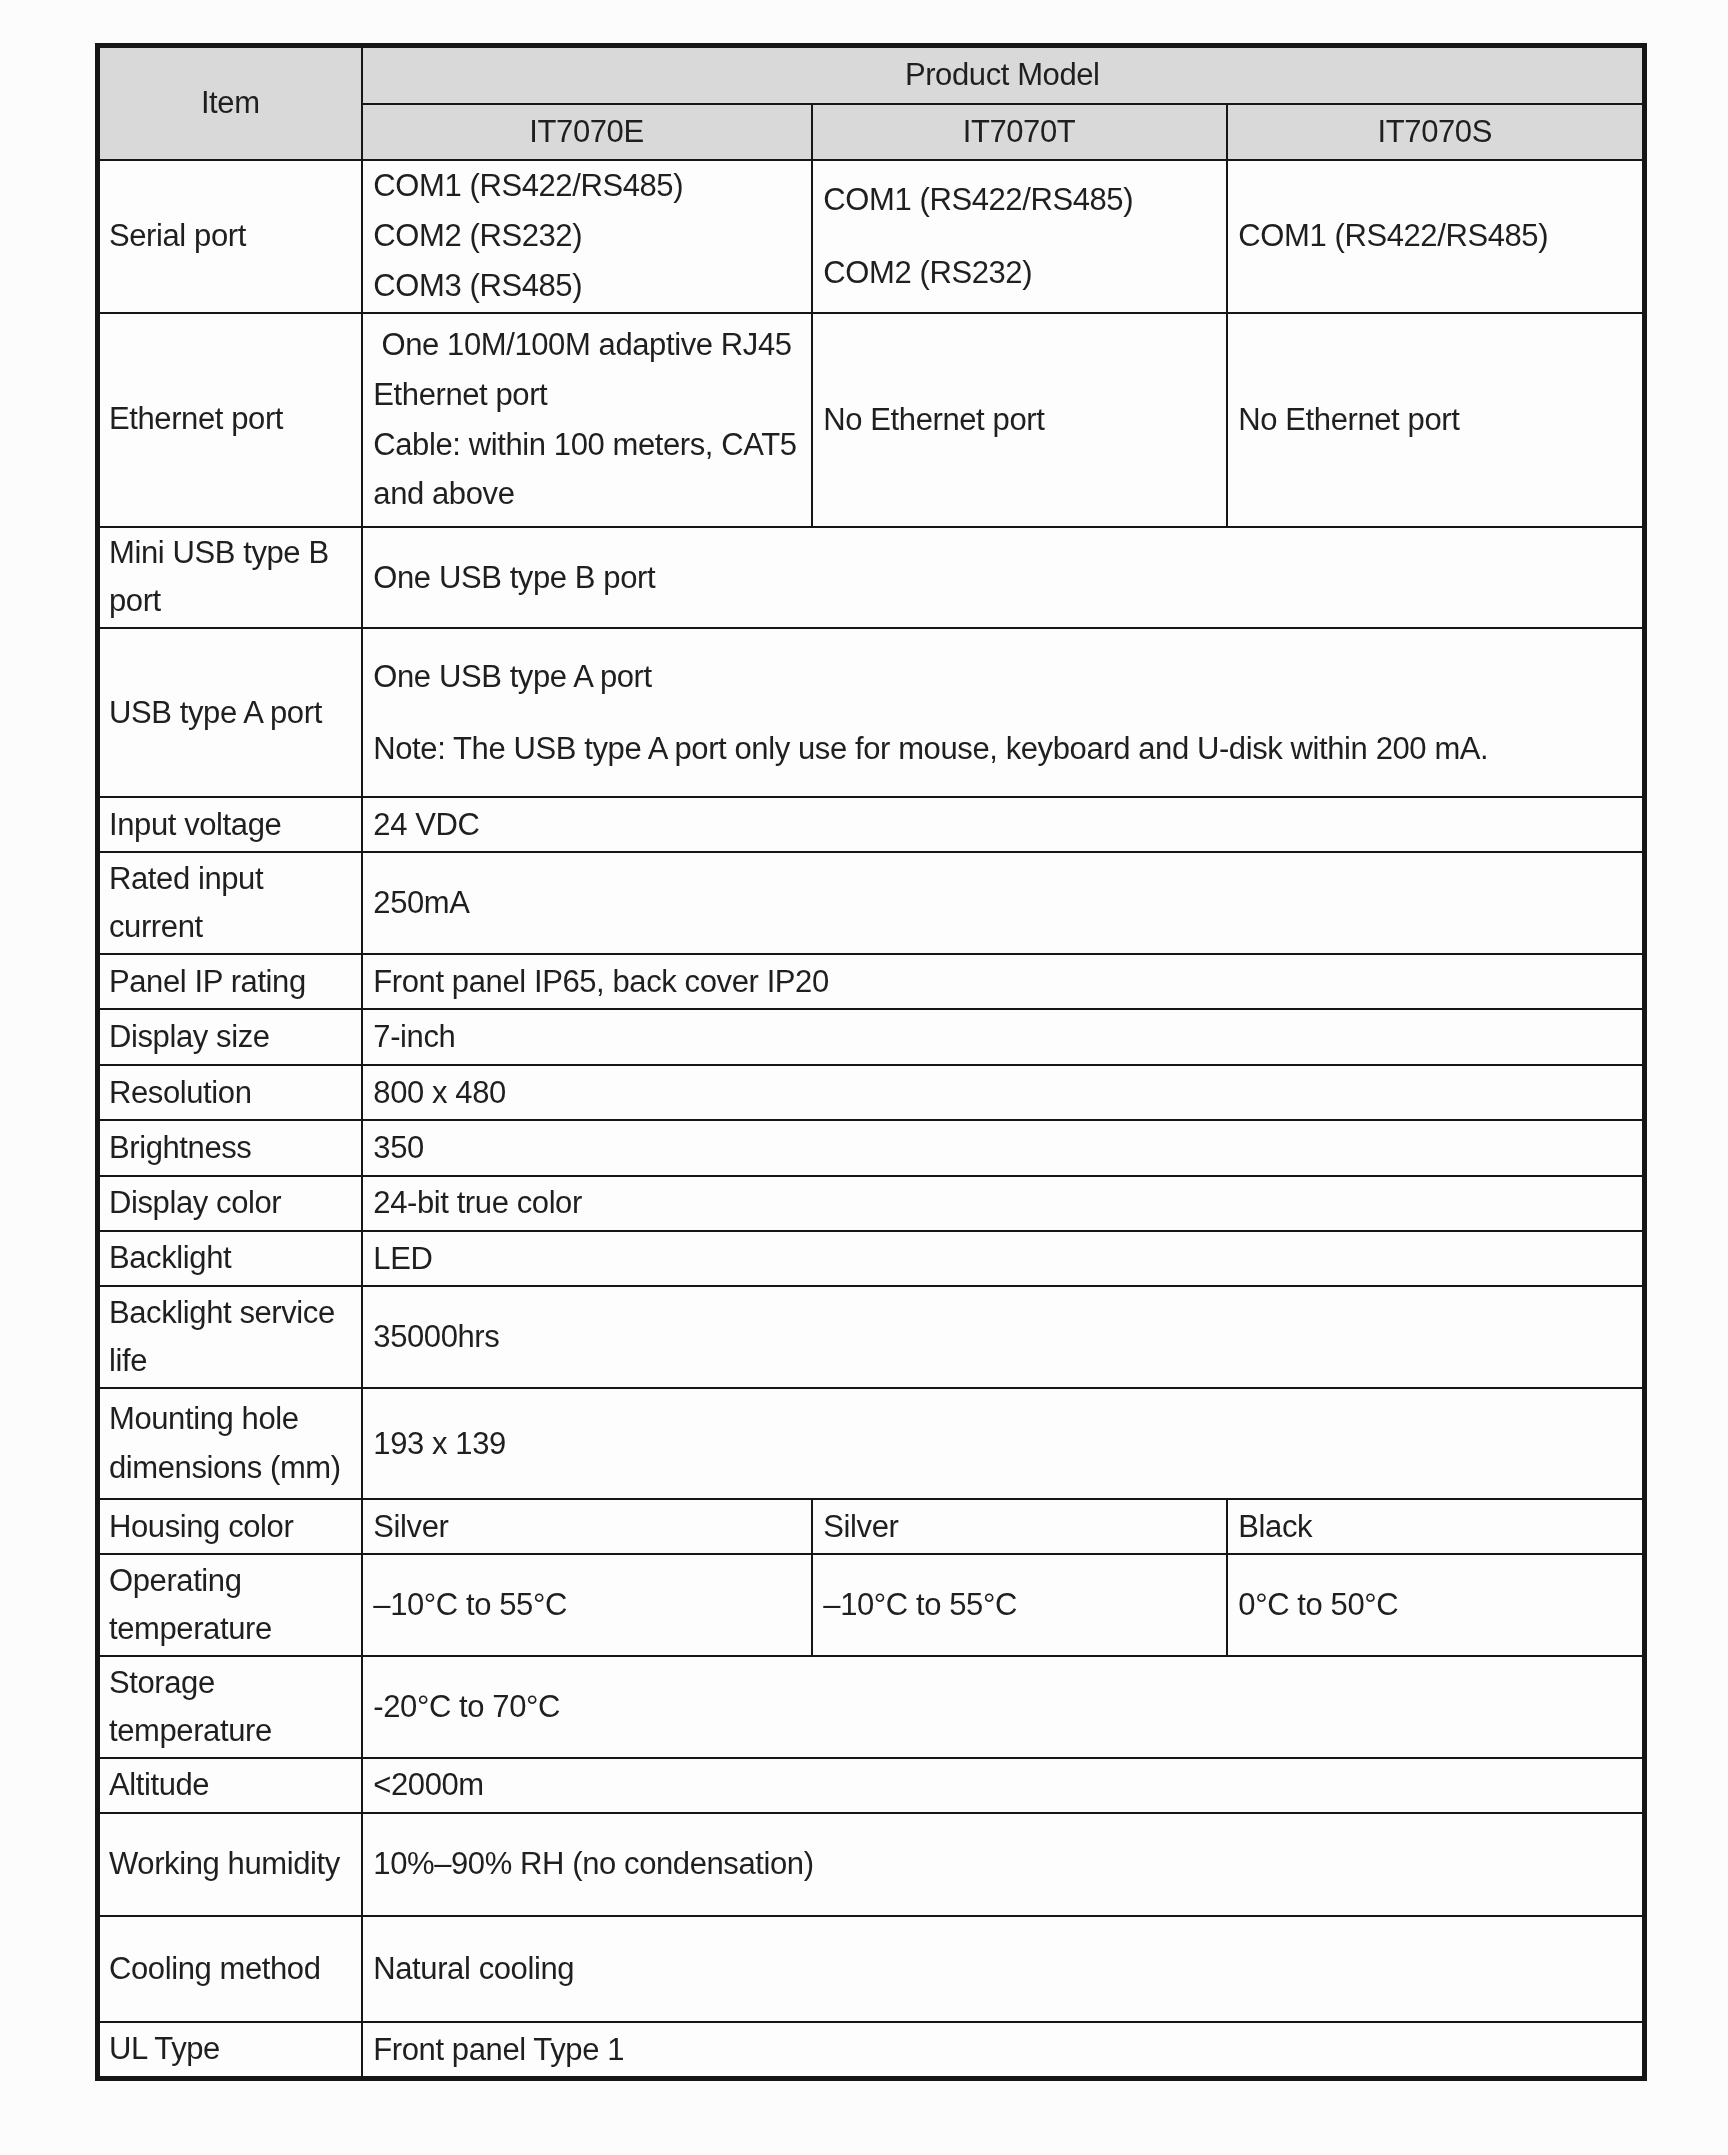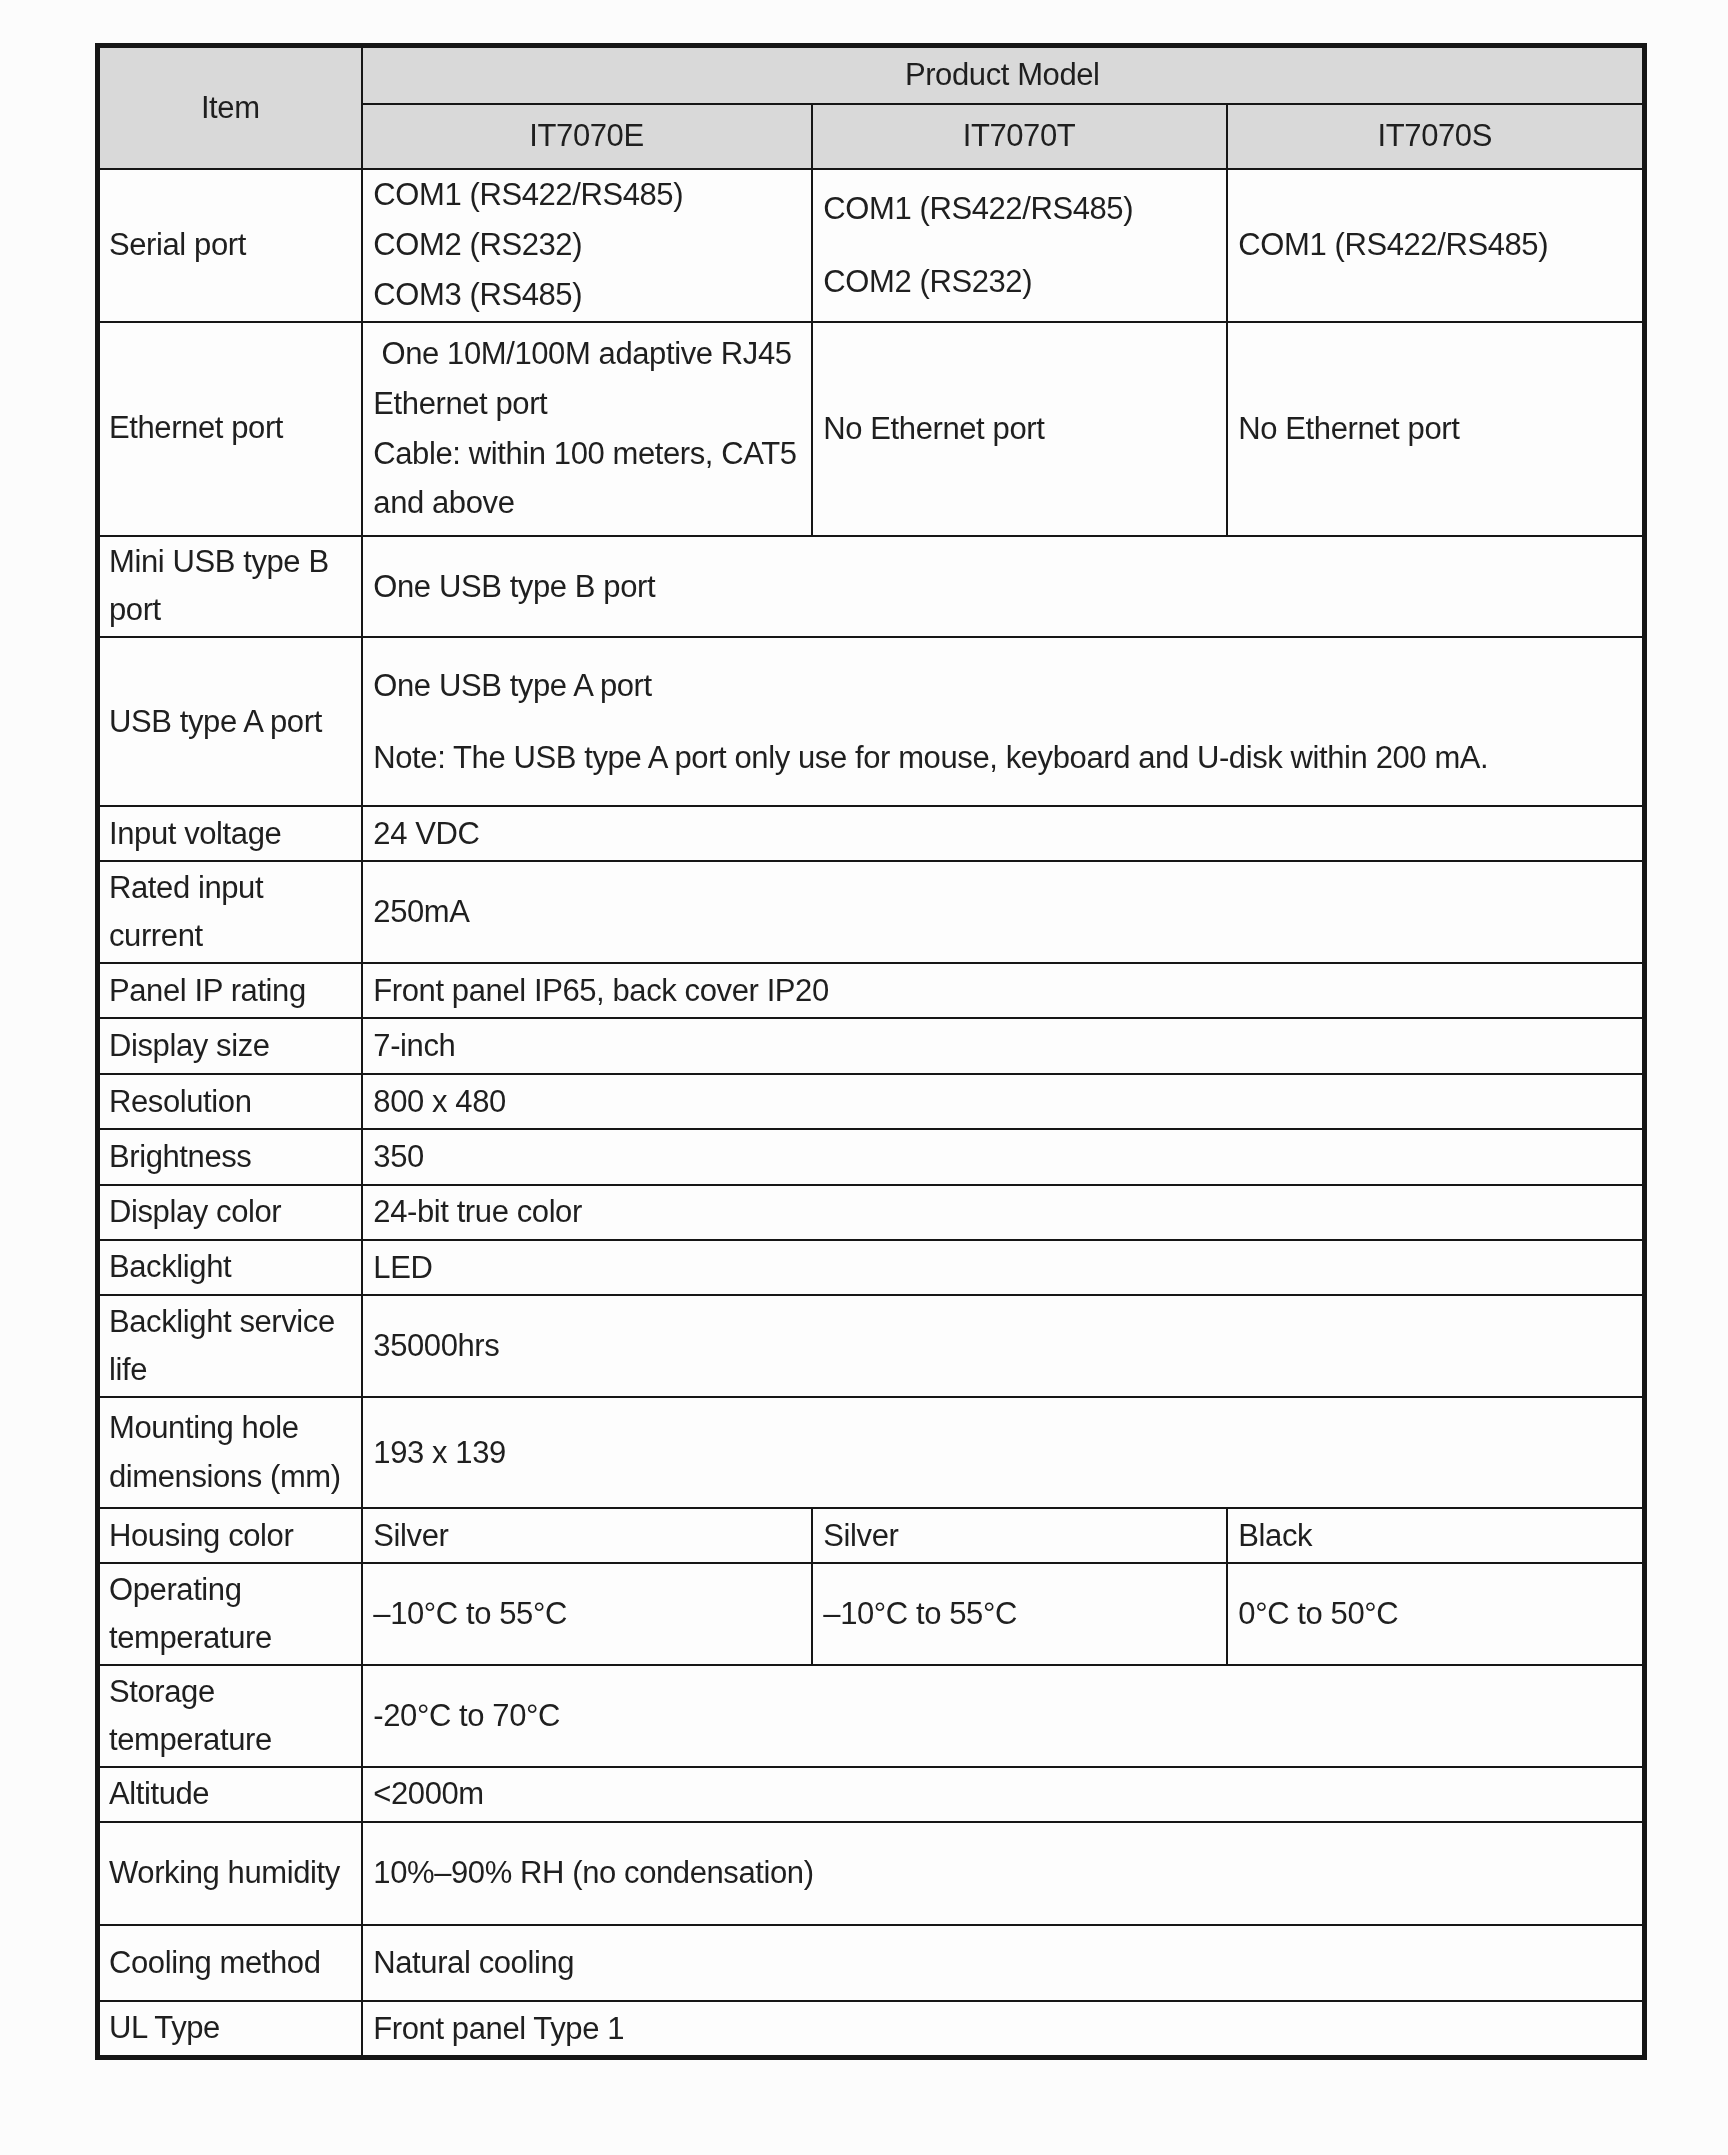--- a/index.html
+++ b/index.html
@@ -56,21 +56,21 @@
     <col style="width:264px">
     <col style="width:450px">
     <col style="width:415px">
     <col style="width:418px">
   </colgroup>
   <thead>
     <tr style="height:58px">
       <th rowspan="2">Item</th>
       <th colspan="3">Product Model</th>
     </tr>
-    <tr style="height:65px">
+    <tr style="height:56px">
       <th>IT7070E</th>
       <th>IT7070T</th>
       <th>IT7070S</th>
     </tr>
   </thead>
   <tbody>
 
     <tr style="height:153px">
       <td class="item">Serial port</td>
       <td class="val gap-s">
@@ -180,21 +180,21 @@
     <tr style="height:48px">
       <td class="item">Altitude</td>
       <td class="val" colspan="3">&lt;2000m</td>
     </tr>
 
     <tr style="height:103px">
       <td class="item">Working humidity</td>
       <td class="val" colspan="3">10%–90% RH (no condensation)</td>
     </tr>
 
-    <tr style="height:76px">
+    <tr style="height:106px">
       <td class="item">Cooling method</td>
       <td class="val" colspan="3">Natural cooling</td>
     </tr>
 
     <tr style="height:51px">
       <td class="item">UL Type</td>
       <td class="val" colspan="3">Front panel Type 1</td>
     </tr>
 
   </tbody>

